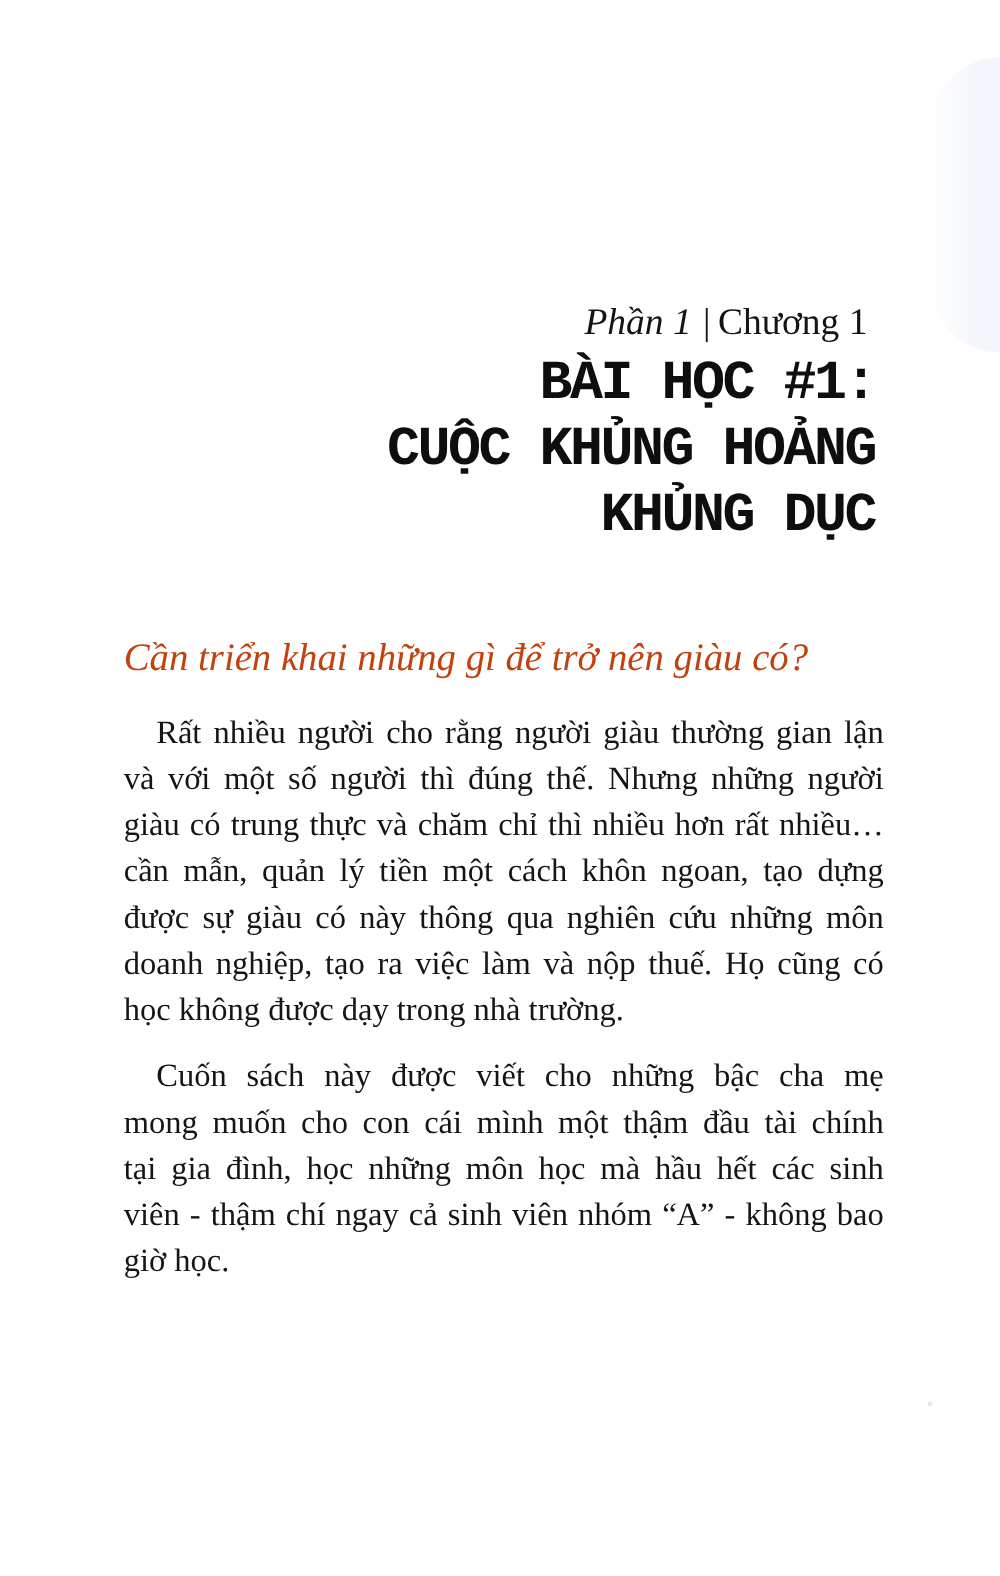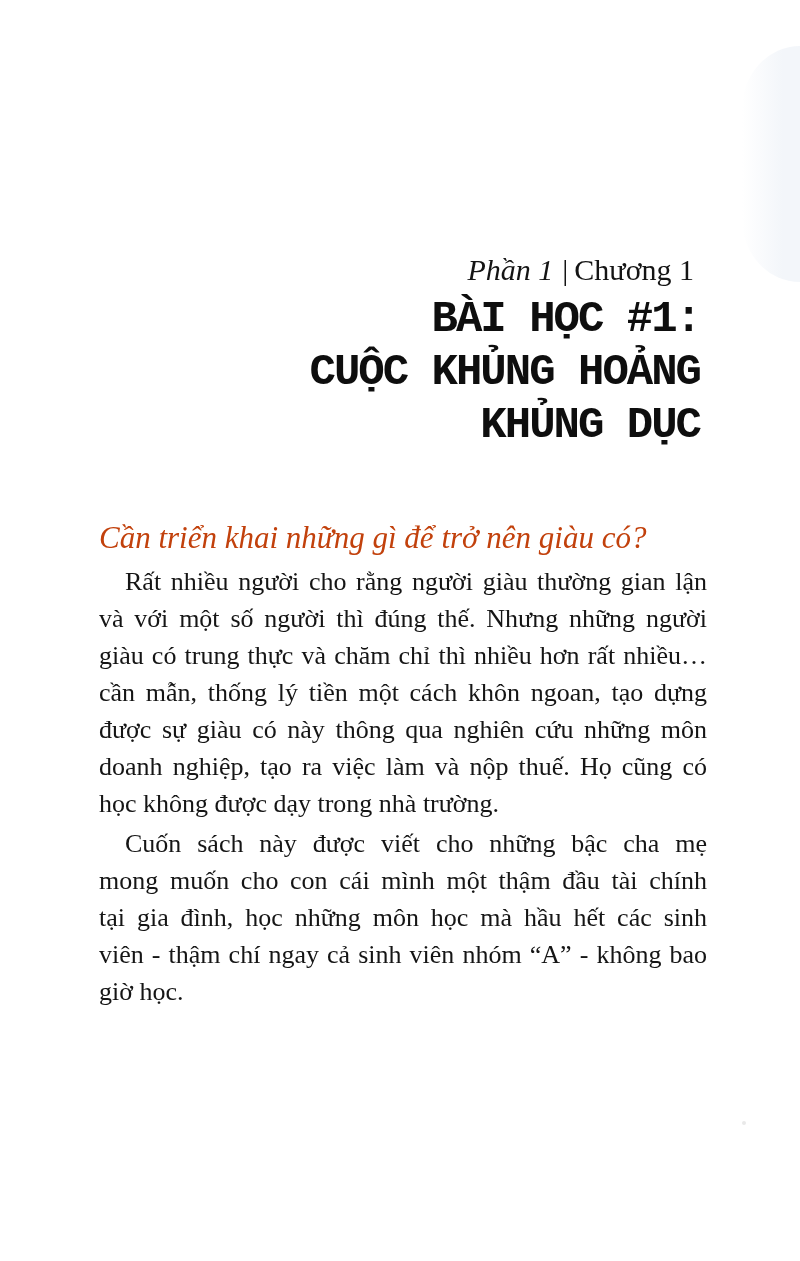--- a/index.html
+++ b/index.html
@@ -22,21 +22,21 @@
     width: 58px; height: 236px;
     border-radius: 120px 0 0 120px / 130px 0 0 130px;
     background: linear-gradient(to right, rgba(240,244,249,0) 0%, #f3f6fa 70%);
   }
   .scan-speck {
     position: absolute; left: 742px; top: 1121px;
     width: 4px; height: 4px; border-radius: 50%;
     background: #e9e9e9;
   }
   .content {
-    position: absolute; left: 99px; top: 12px;
+    position: absolute; left: 99px; top: 0;
     width: 608px; height: 950px;
   }
   .chapter-header {
     position: absolute; top: 240px; left: 0; right: 0;
     text-align: right;
     padding-right: 13px;
     font-size: 30px; line-height: 36px;
     white-space: nowrap;
     color: #141414;
   }
@@ -58,21 +58,21 @@
     font-size: 31px; line-height: 44px;
     white-space: nowrap;
     color: #c2410c;
   }
   .body-text {
     position: absolute; top: 551px; left: 0;
     width: 608px;
     font-size: 26px;
     color: #151515;
   }
-  .para { margin: 0 0 3px 0; }
+  .para { margin: 16px 0 3px 0; }
   .para .line {
     line-height: 37px;
     text-align: justify;
     text-align-last: justify;
     white-space: normal;
   }
   .para .line.first { text-indent: 26px; }
   .para .line.para-last { text-align-last: left; }
 </style>
 </head>
@@ -95,21 +95,21 @@
       <div>KHỦNG DỤC</div>
     </div>
 
     <div class="section-heading">Cần triển khai những gì để trở nên giàu có?</div>
 
     <div class="body-text">
       <div class="para">
           <div class="line first">Rất nhiều người cho rằng người giàu thường gian lận</div>
           <div class="line">và với một số người thì đúng thế. Nhưng những người</div>
           <div class="line">giàu có trung thực và chăm chỉ thì nhiều hơn rất nhiều…</div>
-          <div class="line">cần mẫn, thống lý tiền một cách khôn ngoan, tạo dựng</div>
+          <div class="line">cần mẫn, quản lý tiền một cách khôn ngoan, tạo dựng</div>
           <div class="line">được sự giàu có này thông qua nghiên cứu những môn</div>
           <div class="line">doanh nghiệp, tạo ra việc làm và nộp thuế. Họ cũng có</div>
           <div class="line para-last">học không được dạy trong nhà trường.</div>
         </div>
       <div class="para">
           <div class="line first">Cuốn sách này được viết cho những bậc cha mẹ</div>
           <div class="line">mong muốn cho con cái mình một thậm đầu tài chính</div>
           <div class="line">tại gia đình, học những môn học mà hầu hết các sinh</div>
           <div class="line">viên - thậm chí ngay cả sinh viên nhóm “A” - không bao</div>
           <div class="line para-last">giờ học.</div>

